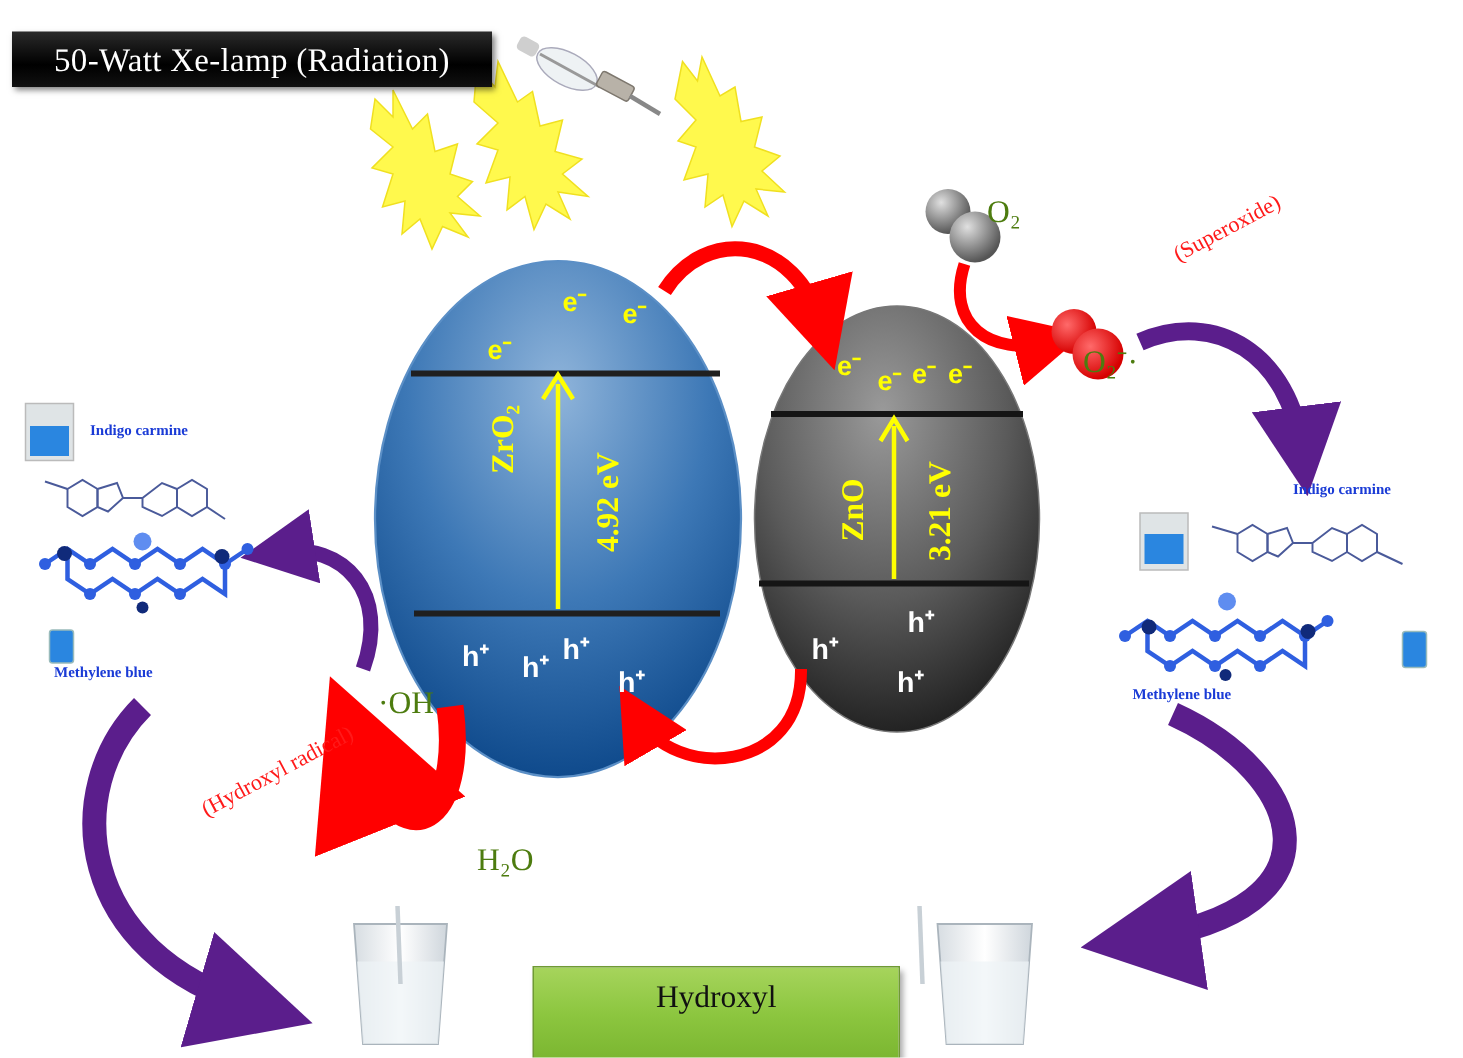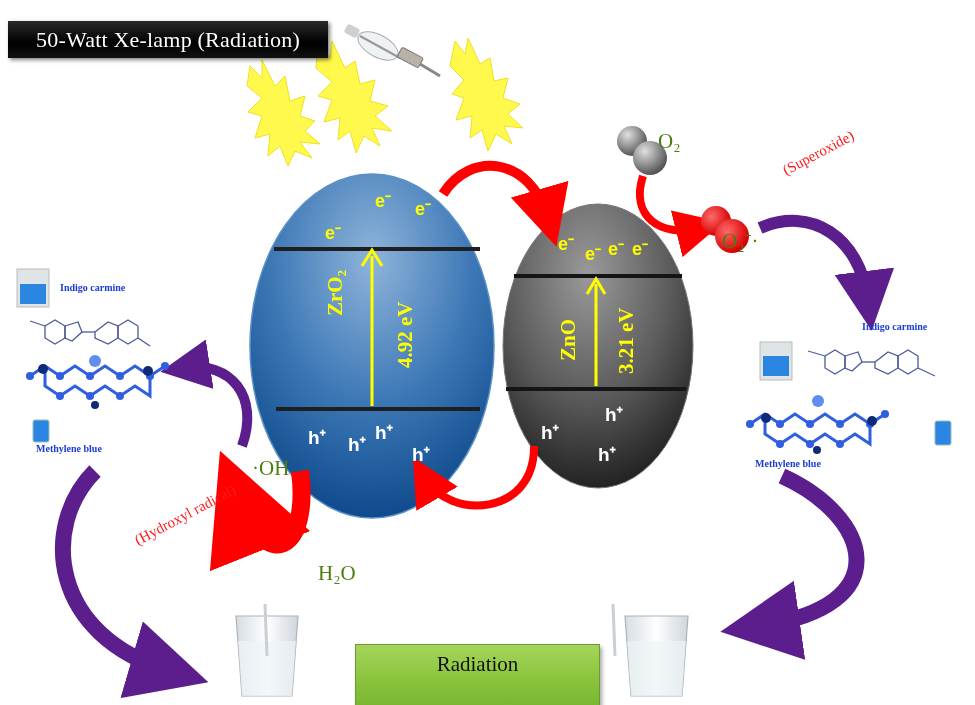--- a/index.html
+++ b/index.html
@@ -246,15 +246,15 @@
   <div class="abs chem" style="left:220px;top:440px;margin-left:32px;">·OH</div>
   <div class="abs radical-label" style="left:132px;top:518px;transform:rotate(-28deg);transform-origin:left top;">(Hydroxyl radical)</div>
   <div class="abs chem" style="left:318px;top:545px;">H₂O</div>
 
   <div class="abs dye-label" style="left:60px;top:266px;">Indigo carmine</div>
   <div class="abs dye-label" style="left:36px;top:427px;">Methylene blue</div>
   <div class="abs dye-label" style="left:862px;top:305px;">Indigo carmine</div>
   <div class="abs dye-label" style="left:755px;top:442px;">Methylene blue</div>
 
   <div class="abs products-box">
-    <div>Radiation</div>
+    <div>Hydroxyl</div>
   </div>
 </div>
 
 </body></html>

